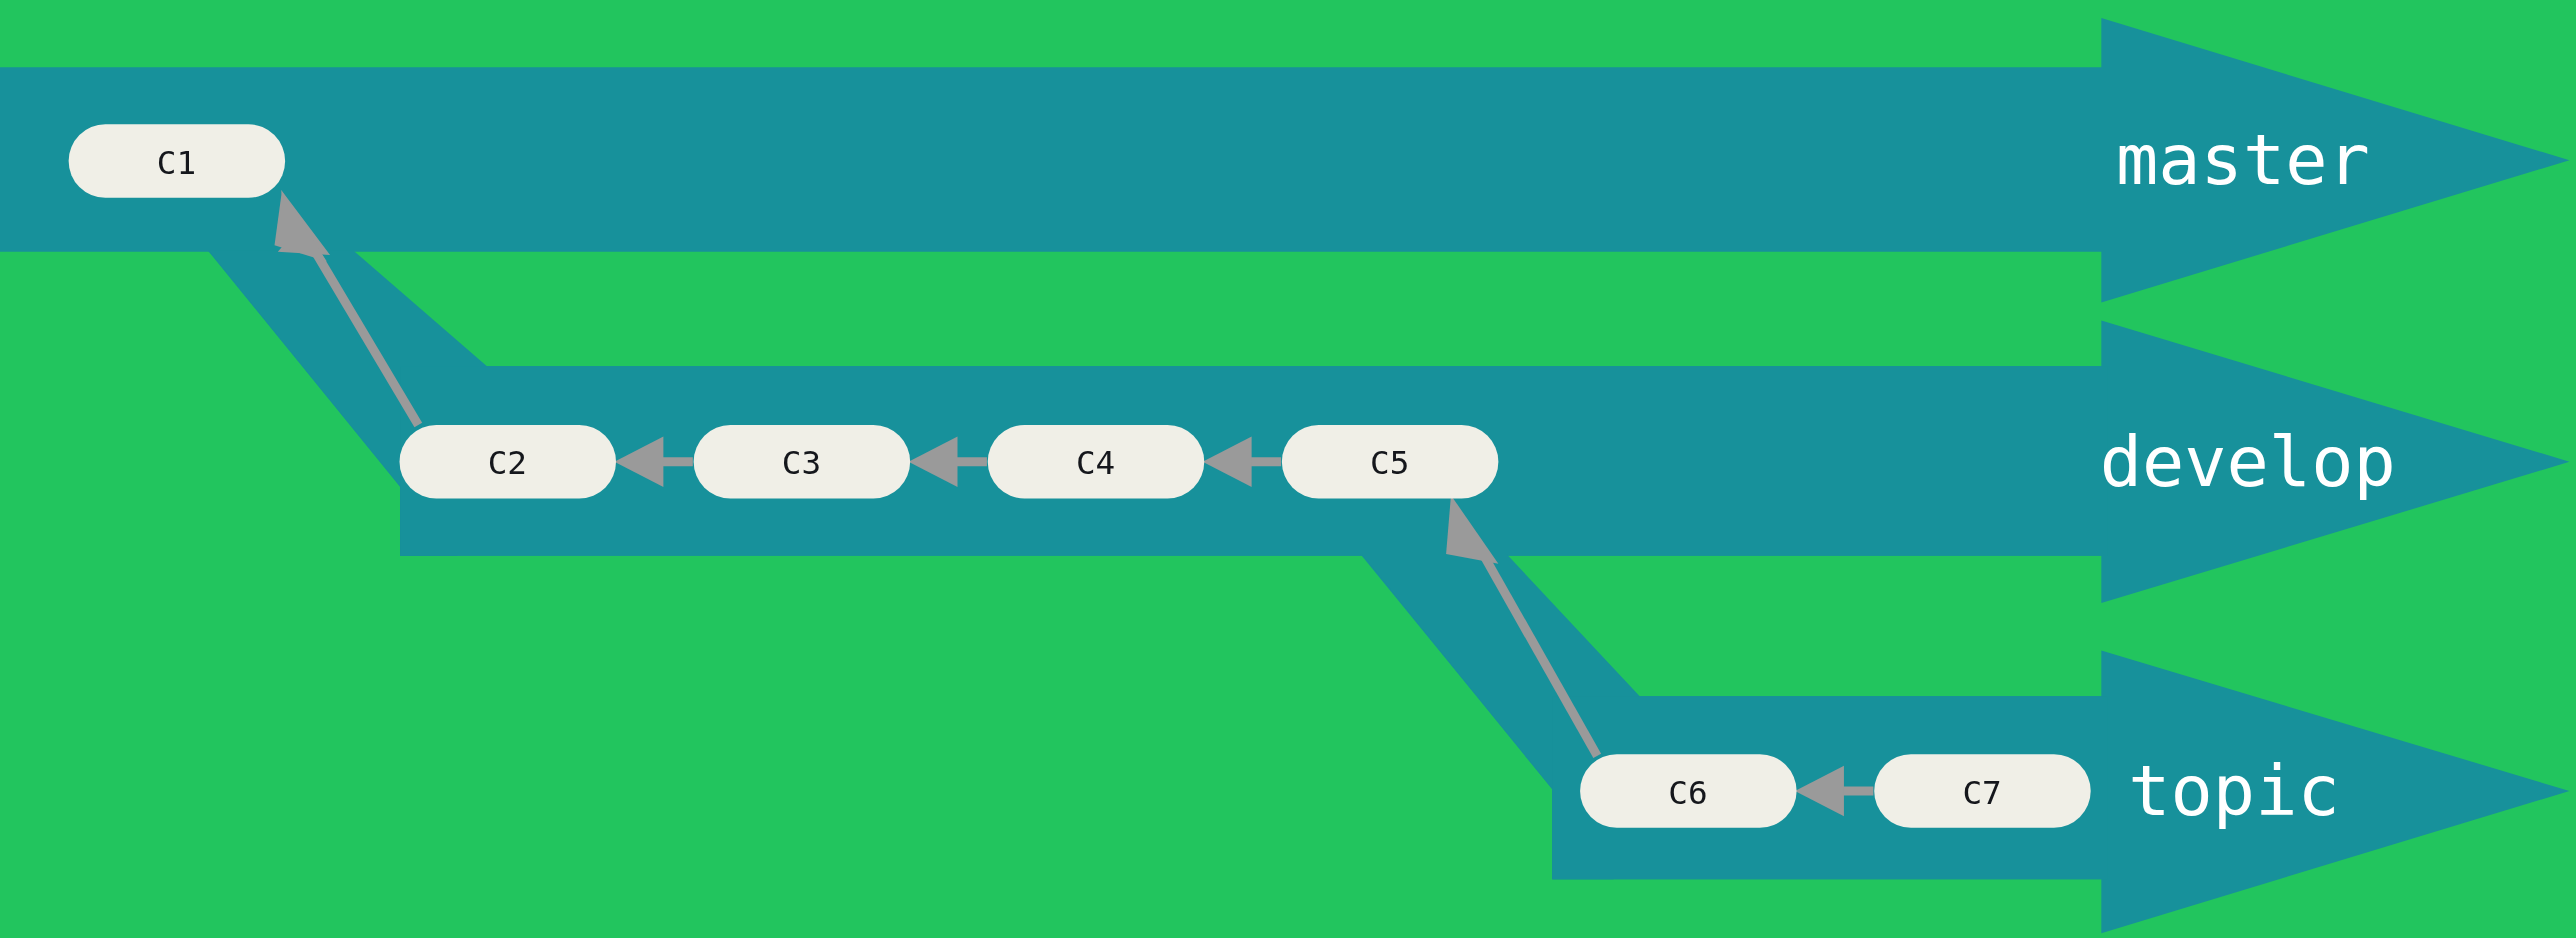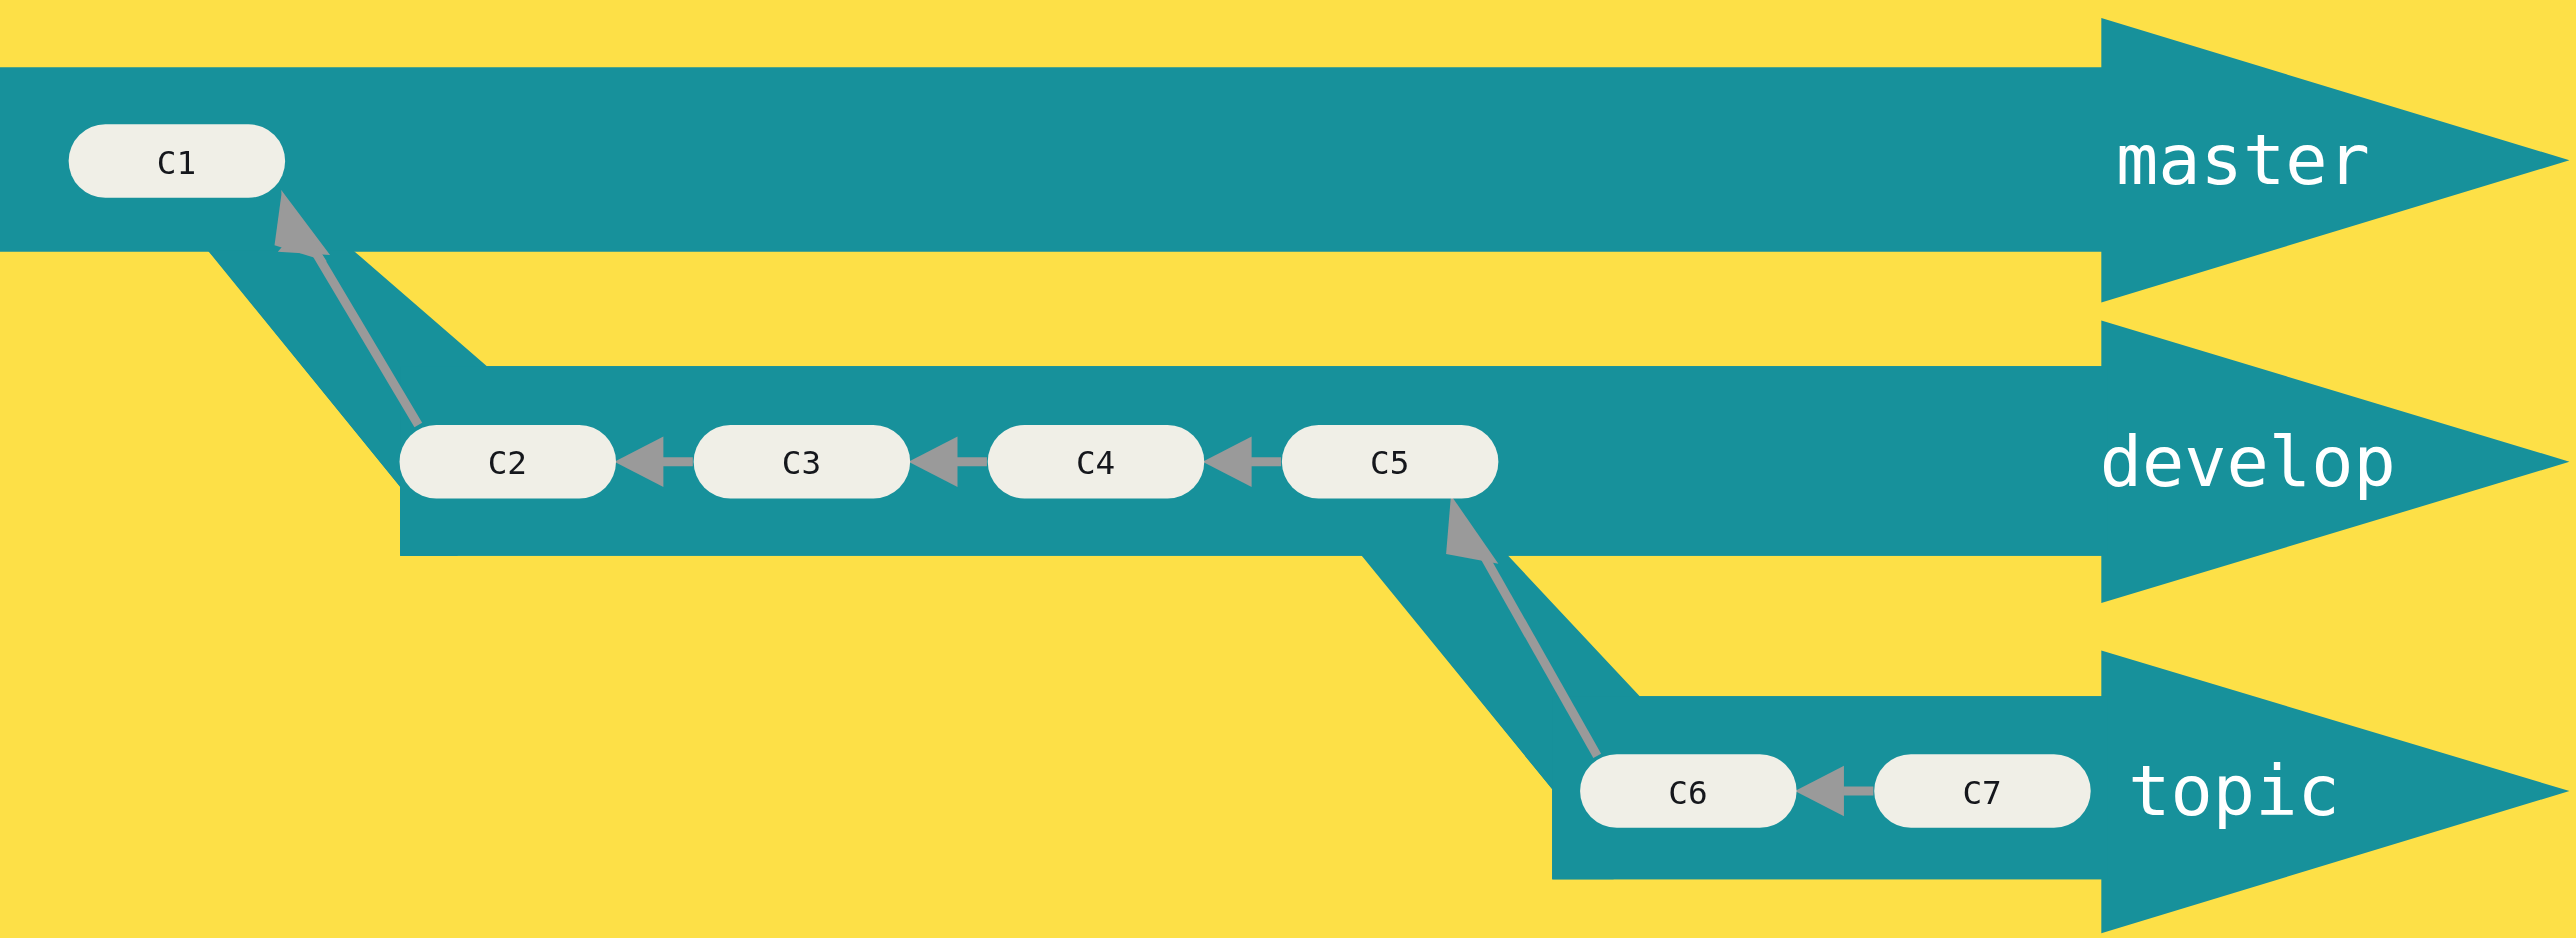--- a/index.html
+++ b/index.html
@@ -8,21 +8,21 @@
     padding: 0;
     background: #000000;
   }
   body {
     font-family: "DejaVu Sans Mono", monospace;
   }
   #stage {
     position: relative;
     width: 2576px;
     height: 939px;
-    background: #fde047;
+    background: #22c55e;
     overflow: hidden;
   }
   #diagram-svg {
     position: absolute;
     left: 0;
     top: 0;
     width: 2576px;
     height: 939px;
     display: block;
   }

